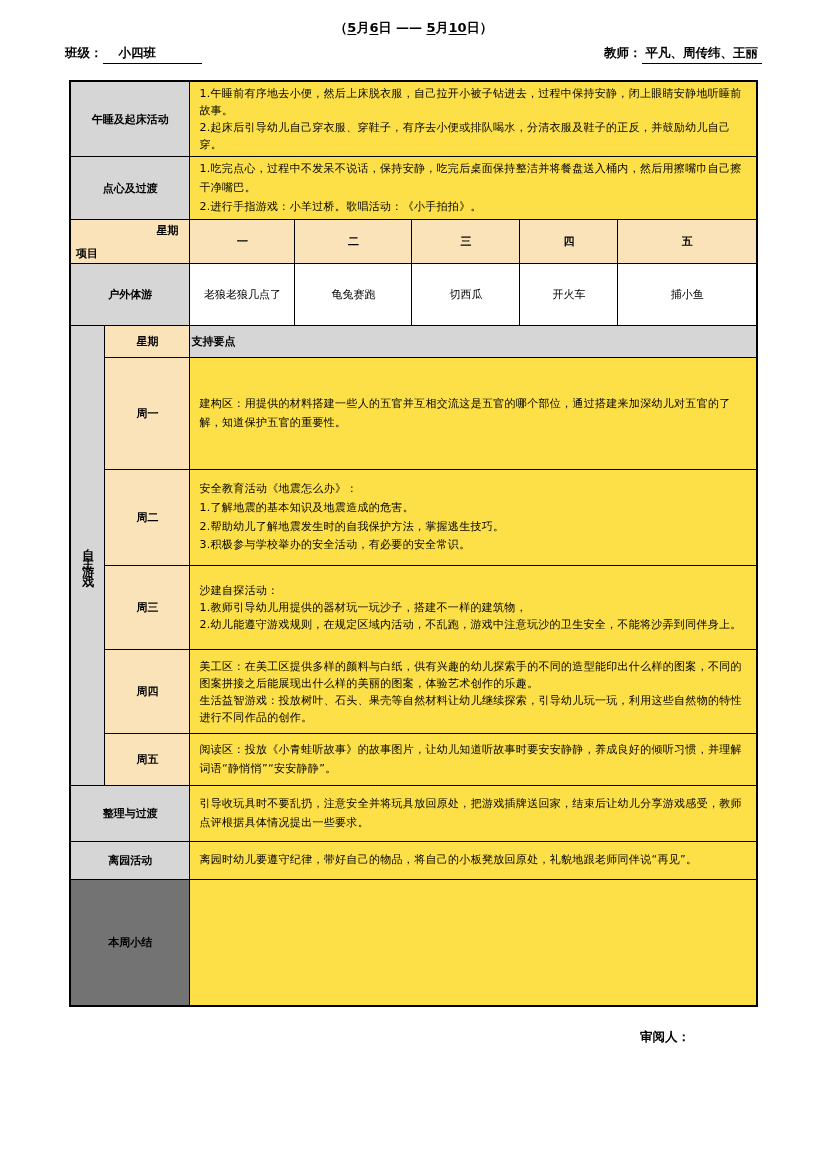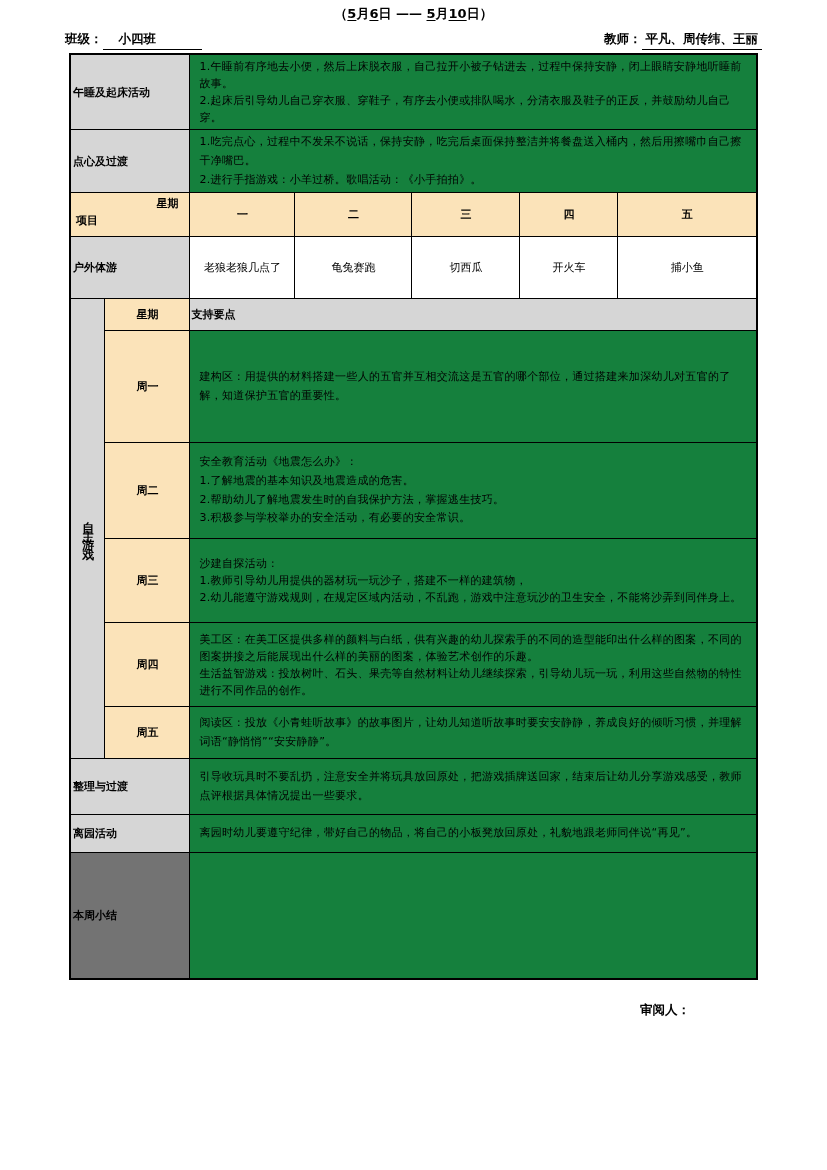--- a/index.html
+++ b/index.html
@@ -9,62 +9,62 @@
     font-family: "DejaVu Sans", "Liberation Sans", sans-serif;
     color: #000;
   }
   .page { width: 827px; height: 1170px; position: relative; overflow: hidden; }
 
   .doc-title {
     margin: 0; padding-top: 72px;
     text-align: center; font-size: 21px; font-weight: bold; letter-spacing: 1px;
   }
   .doc-subtitle {
-    margin-top: 5px; text-align: center; font-size: 13px; font-weight: bold;
+    margin-top: 19px; text-align: center; font-size: 13px; font-weight: bold;
   }
   .doc-subtitle .u { text-decoration: underline; text-underline-offset: 2px; }
 
   .info-line {
-    width: 697px; margin: 8px auto 3px auto;
+    width: 697px; margin: 8px auto 16px auto;
     display: flex; justify-content: space-between; align-items: flex-end;
     font-size: 12.5px; font-weight: bold; text-align: right;
   }
   .uline-val {
     display: inline-block; border-bottom: 1.5px solid #000;
     min-height: 15px;
   }
   .class-val { padding: 0 46px 1px 16px; }
   .teacher-val { padding: 0 4px 1px 4px; }
 
   table.plan {
     width: 687px; margin: 0 auto; border-collapse: collapse; table-layout: fixed;
     border: 2px solid #000;
   }
   table.plan td {
     border: 1.5px solid #000; vertical-align: middle;
     font-size: 11px; overflow: hidden;
   }
   .lbl {
-    background: #d6d6d6; font-weight: bold; font-size: 12px;
+    background: #d6d6d6; text-align: center; font-weight: bold; font-size: 12px;
     padding: 2px;
   }
   .cream { background: #737373; }
   .content {
-    background: #15803d; padding: 3px 9px; text-align: left;
+    background: #fde047; padding: 3px 9px; text-align: left;
     white-space: pre-line; line-height: 1.7; letter-spacing: 0.3px;
   }
   .content.tight { line-height: 1.55; }
   .day-head { background: #fbe3b9; text-align: center; font-weight: bold; font-size: 12px; }
   .outdoor-item { background: #fff; text-align: center; font-size: 11.5px; padding: 10px; }
   .sub-day { background: #fbe3b9; text-align: center; font-weight: bold; font-size: 12px; }
   .points-head { background: #d6d6d6; text-align: left; font-weight: bold; font-size: 12px; }
 
   .corner { display: flex; flex-direction: column; justify-content: space-between; height: 40px; }
   .corner .c-top { align-self: flex-end; padding: 1px 10px 0 0; }
-  .corner .c-bot { align-self: flex-start; padding: 0 0 7px 4px; }
+  .corner .c-bot { align-self: flex-start; padding: 0 0 1px 4px; }
 
   .vside-cell { background: #d6d6d6; }
   .vside {
     writing-mode: vertical-lr; text-orientation: upright;
     margin: 0 auto; letter-spacing: 9px; font-weight: bold; font-size: 12px;
   }
 
   .footer-line {
     width: 697px; margin: 22px auto 0 auto;
     text-align: right; padding-right: 72px;

